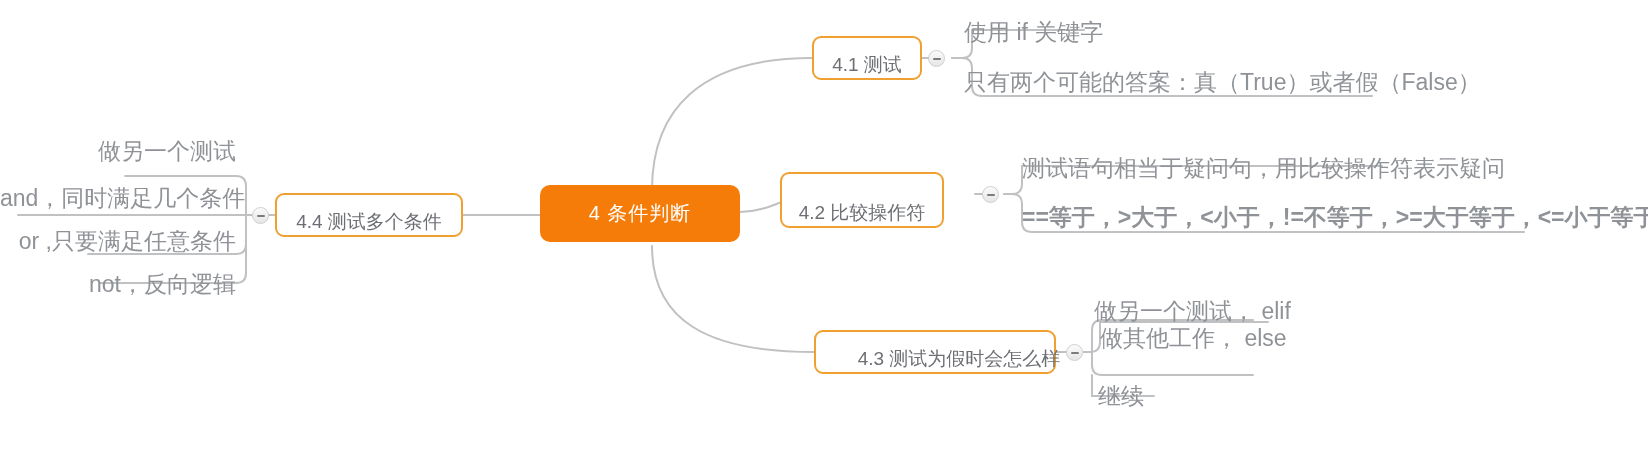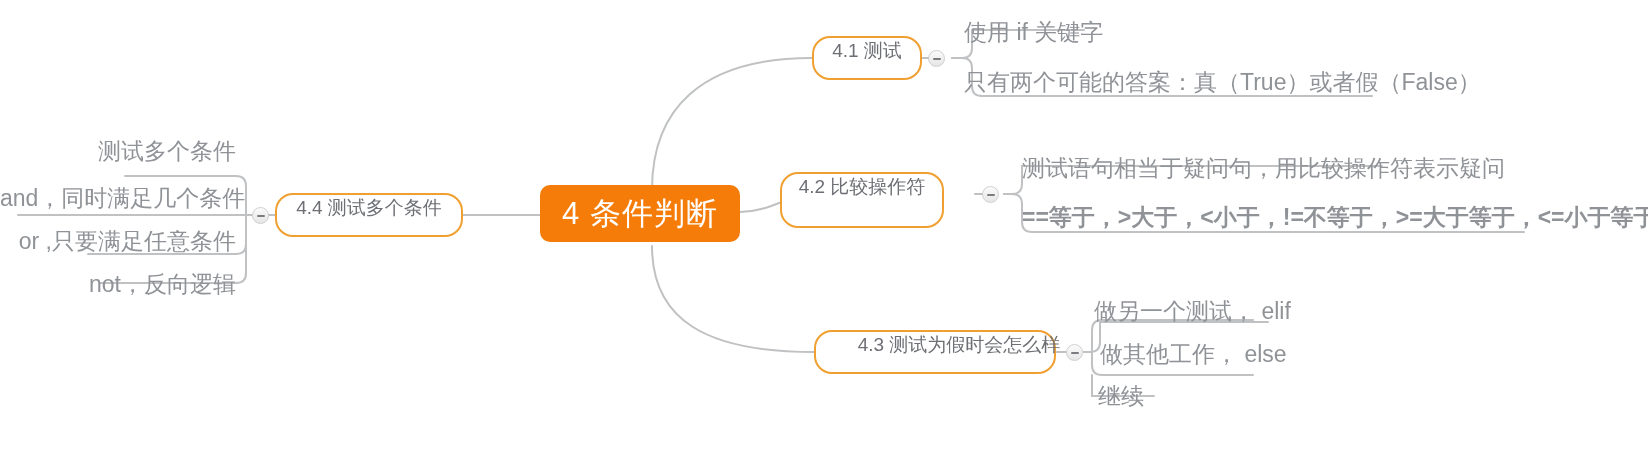--- a/index.html
+++ b/index.html
@@ -28,35 +28,35 @@
 
   
   .root-node {
     position: absolute;
     display: flex;
     align-items: center;
     justify-content: center;
     background: #f57c09;
     color: #ffffff;
     border-radius: 10px;
-    font-size: 31px;
+    font-size: 20px;
     letter-spacing: 1px;
     white-space: nowrap;
     box-sizing: border-box;
   }
 
   
   .main-node {
     position: absolute;
     display: flex;
-    align-items: flex-start;
+    align-items: flex-end;
     justify-content: center;
     background: #ffffff;
     border: 2px solid #f0a030;
-    border-radius: 18px;
+    border-radius: 9px;
     color: #6d6f74;
     font-size: 19px;
     white-space: nowrap;
     box-sizing: border-box;
   }
 
   
   .leaf-node {
     position: absolute;
     color: #8f9296;
@@ -162,35 +162,35 @@
 
   <div class="main-node" style="left:814px; top:330px; width:242px; height:44px;padding-left:48px;">
     <span>4.3 测试为假时会怎么样</span>
   </div>
   <div class="toggle" style="left:1066px; top:344px;">
     <span class="bar"></span>
   </div>
   <div class="leaf-node" style="left:1094px; top:300px;">
     <span>做另一个测试， elif</span>
   </div>
-  <div class="leaf-node" style="left:1100px; top:343px;">
+  <div class="leaf-node" style="left:1100px; top:327px;">
     <span>做其他工作， else</span>
   </div>
   <div class="leaf-node" style="left:1098px; top:385px;">
     <span>继续</span>
   </div>
 
   <div class="main-node" style="left:275px; top:193px; width:188px; height:44px;">
     <span>4.4 测试多个条件</span>
   </div>
   <div class="toggle" style="left:252px; top:207px;">
     <span class="bar"></span>
   </div>
   <div class="leaf-node align-right" style="left:0px; top:140px; width:236px;">
-    <span>测试多个条件</span>
+    <span>做另一个测试</span>
   </div>
   <div class="leaf-node align-right" style="left:0px; top:187px; width:236px;">
     <span>and，同时满足几个条件</span>
   </div>
   <div class="leaf-node align-right" style="left:0px; top:230px; width:236px;">
     <span>or ,只要满足任意条件</span>
   </div>
   <div class="leaf-node align-right" style="left:0px; top:273px; width:236px;padding-left:44px;">
     <span>not，反向逻辑</span>
   </div>

